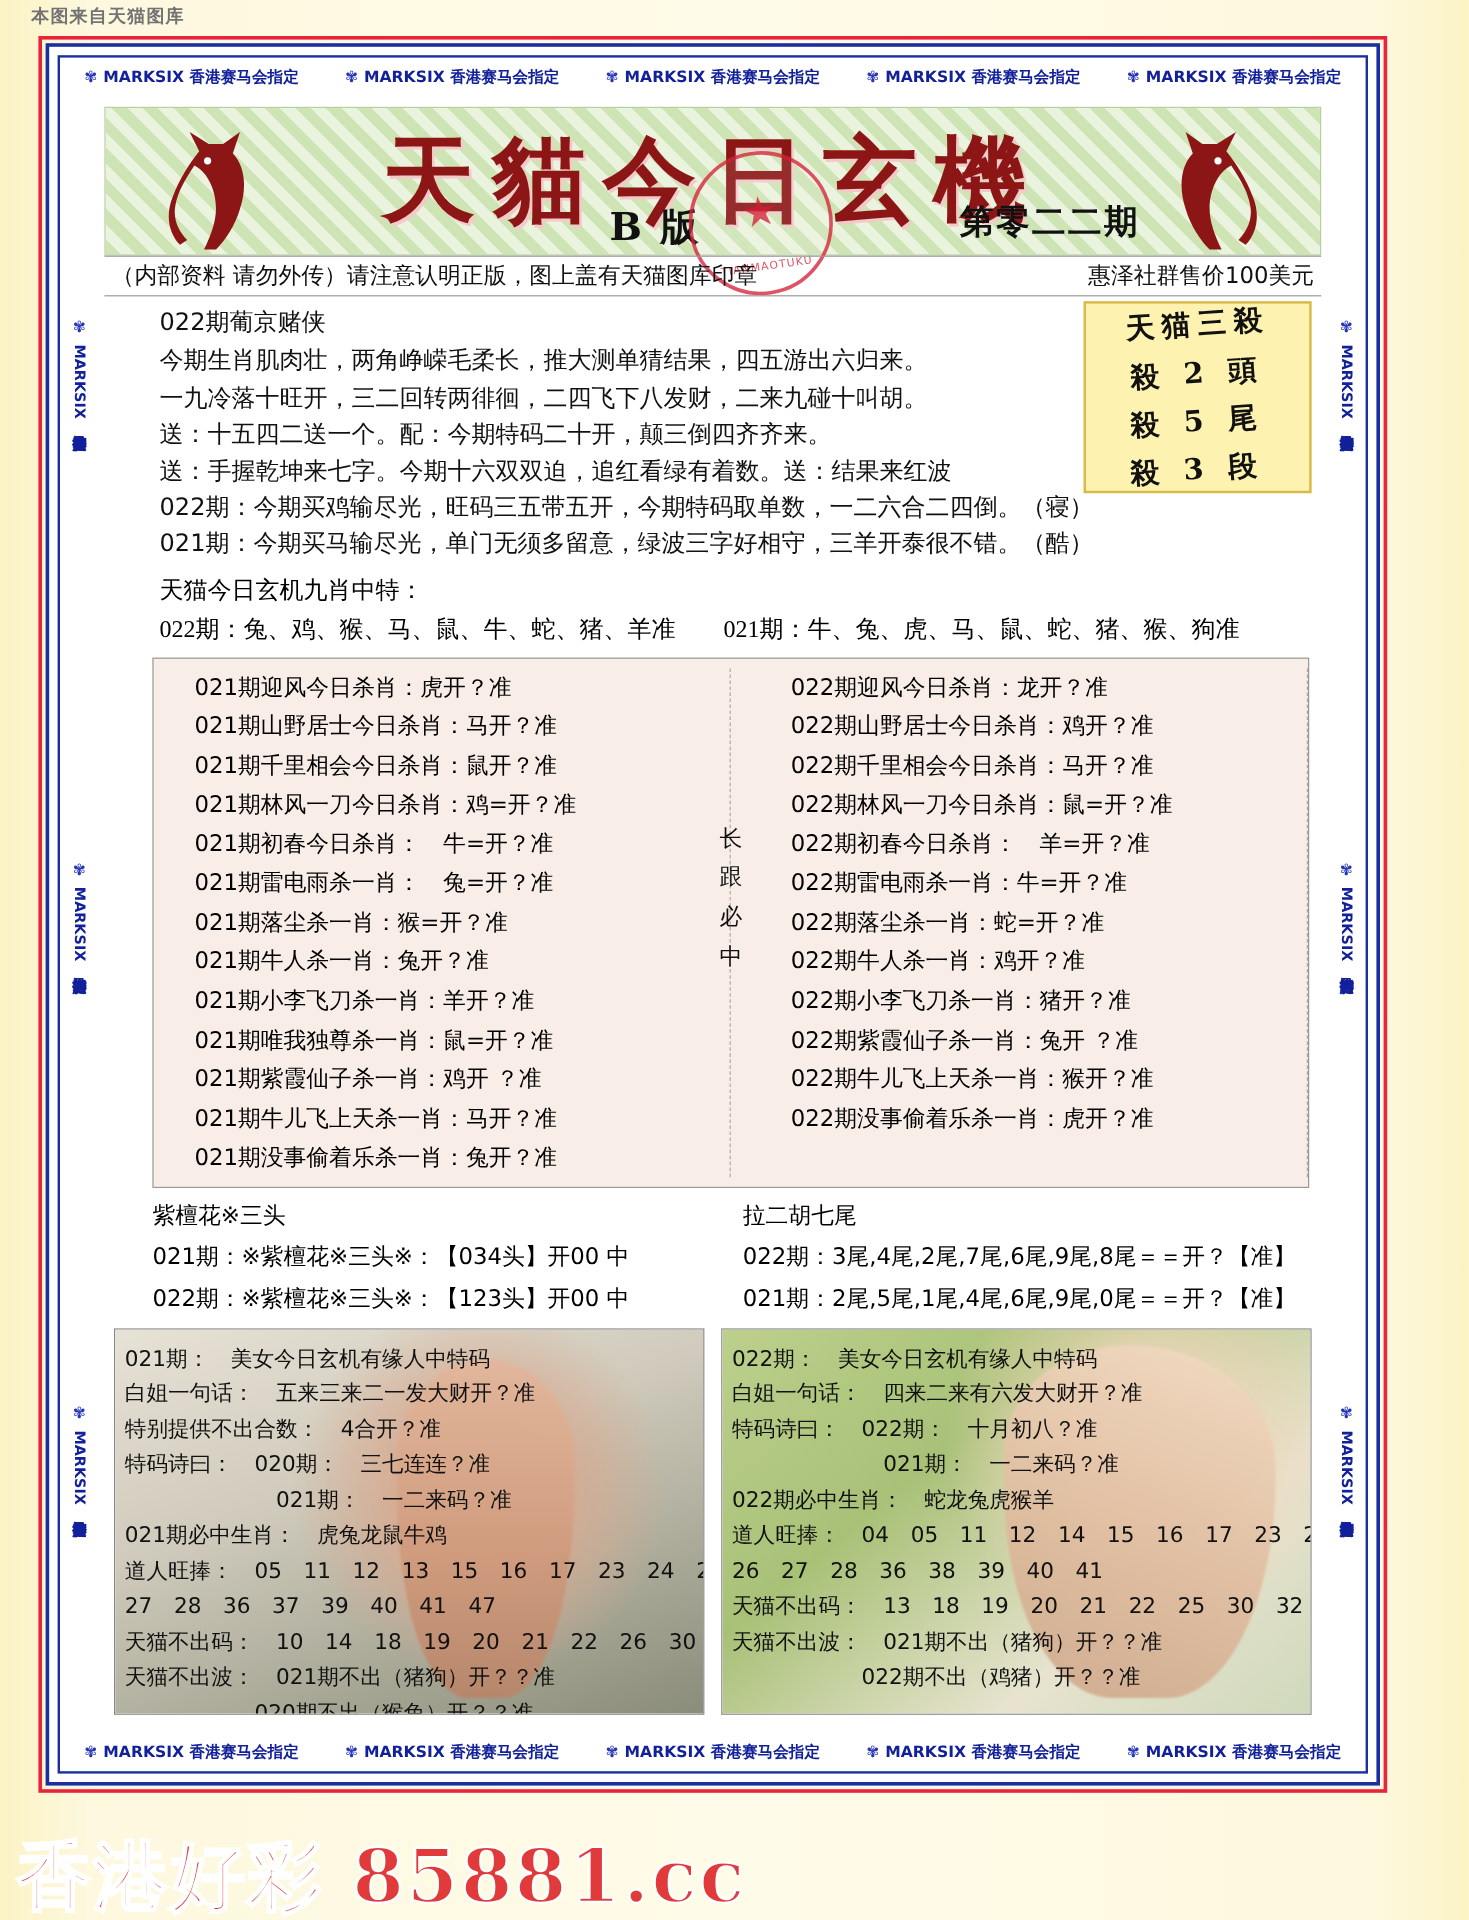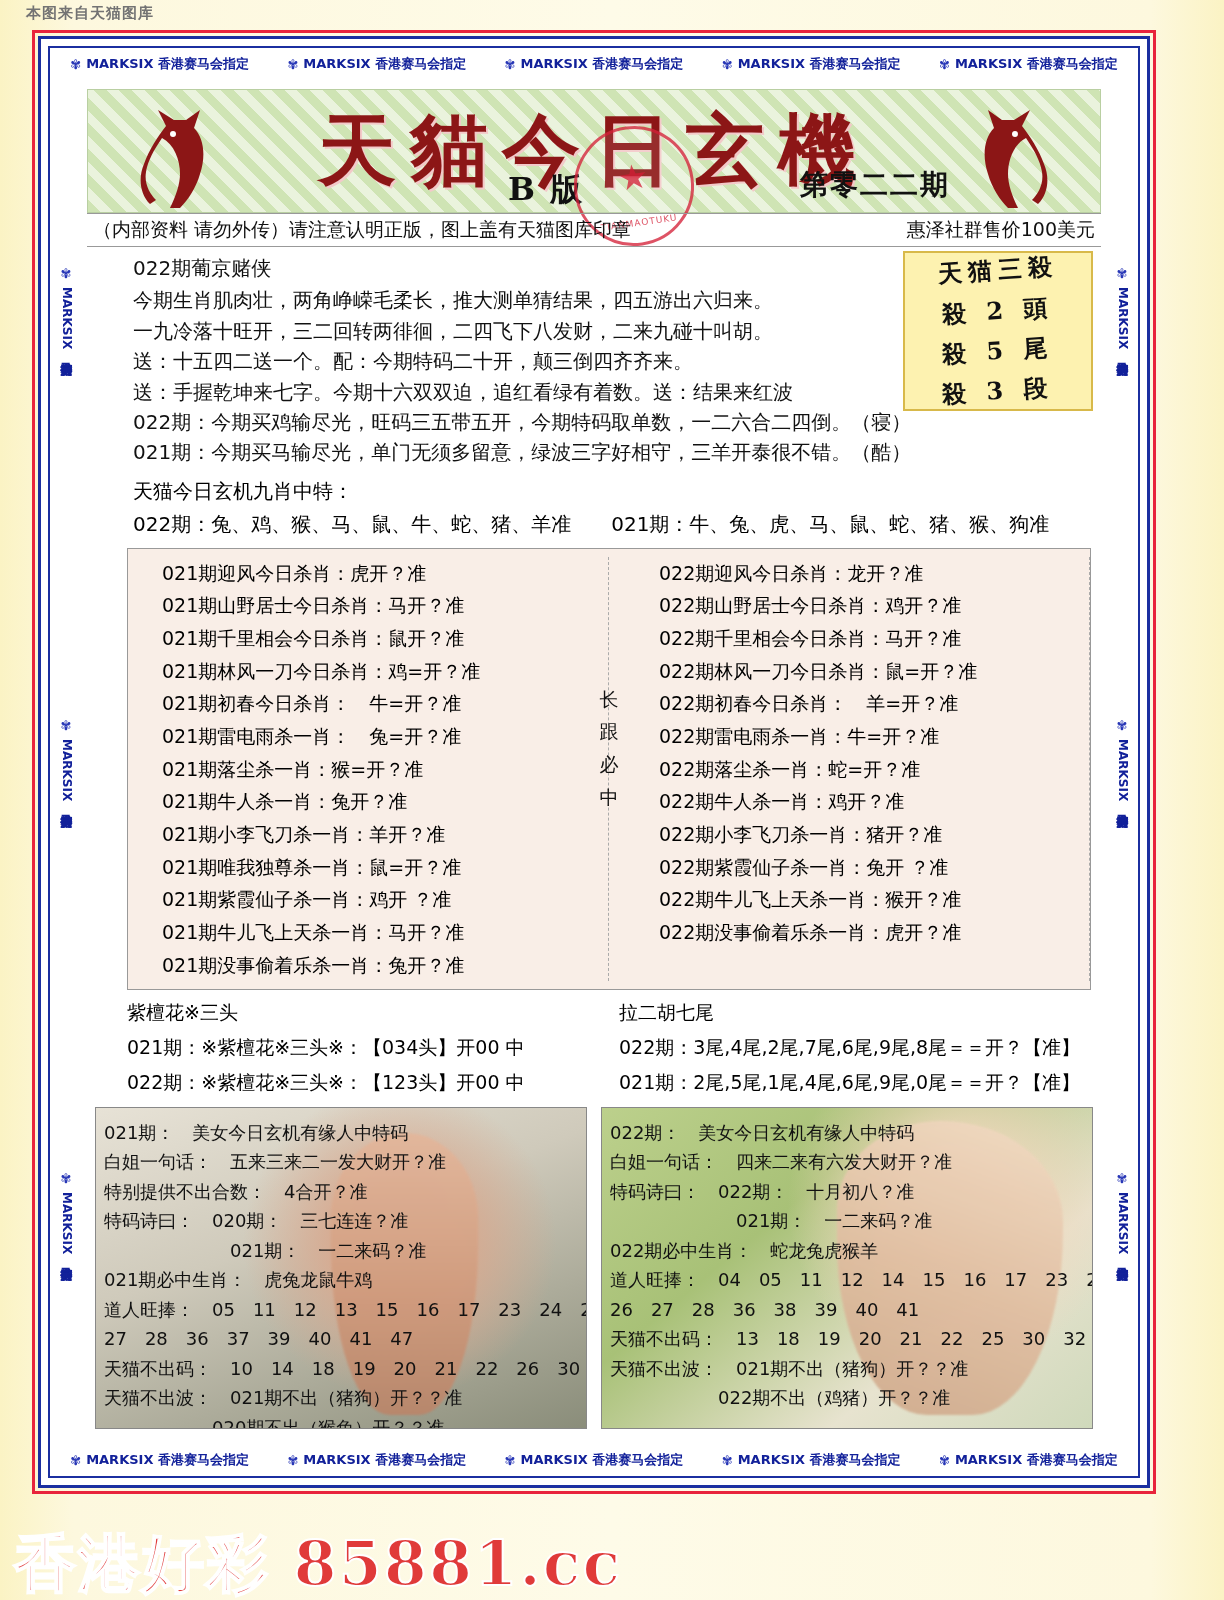--- a/index.html
+++ b/index.html
@@ -131,21 +131,21 @@
     box-shadow:2px 2px 0 #e8d徐;
     display:flex; flex-direction:column; align-items:center; justify-content:center;
     gap:4px;
   }
   .threekill div{
     font-family:"DejaVu Serif", serif; font-weight:bold; font-size:24px; color:#111;
     letter-spacing:6px; transform:rotate(-4deg);
   }
   
   .nine{ padding:6px 4px 2px 46px; font-size:20px; }
-  .nine .row{ display:flex; gap:40px; margin-top:6px; }
+  .nine .row{ display:flex; gap:40px; margin-top:6px;font-family:Liberation Serif, serif; }
   .nine .row > div{ white-space:nowrap; }
   
   .killbox{
     margin:8px 10px 0 40px;
     border:1px solid #999;
     background:#f9eee7;
     display:flex;
     position:relative;
     padding:8px 0;
   }

